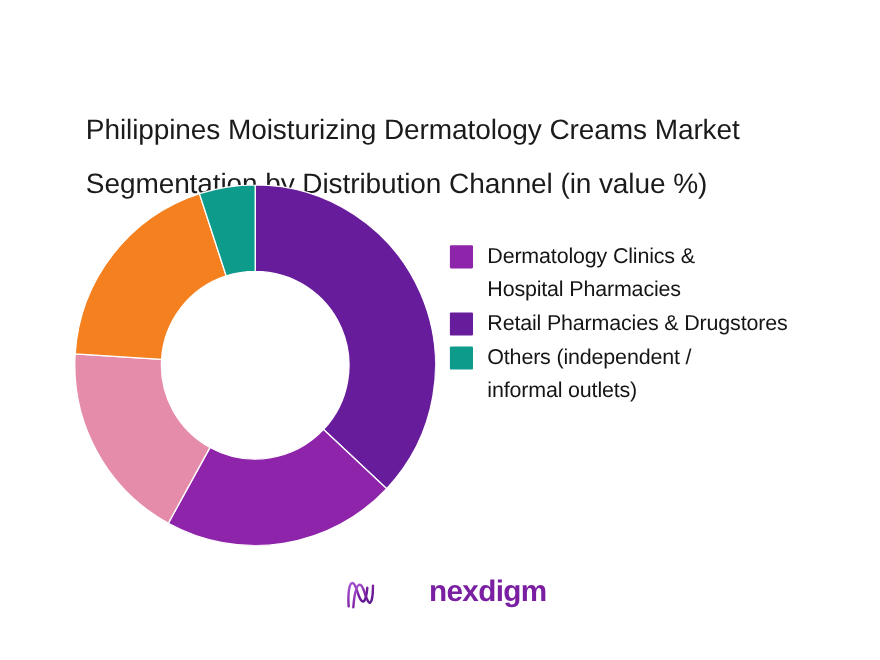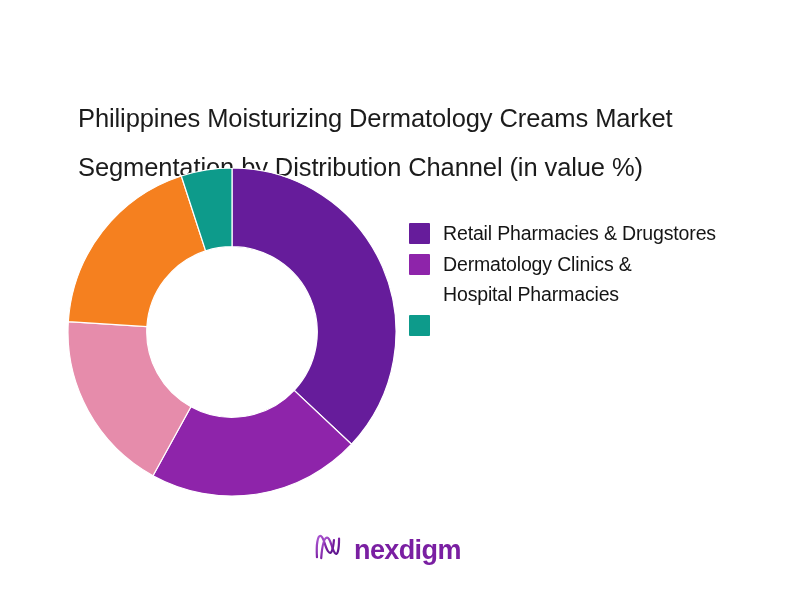--- a/index.html
+++ b/index.html
@@ -73,22 +73,23 @@
     padding-top: 0px;
   }
   .legend-row.two-line .legend-swatch {
     margin-top: 5px;
   }
   #brand {
     position: absolute;
     left: 311px;
     top: 524px;
     display: flex;
-    align-items: flex-end;
+    align-items: flex-start;
     height: 40px;
+    gap: 36px;
   }
   #brand-mark {
     width: 34px;
     height: 34px;
     margin-right: 9px;
   }
   #brand-text {
     font-size: 27px;
     font-weight: 700;
     letter-spacing: -0.6px;
@@ -110,31 +111,33 @@
           <path d="M 164 0 A 164 164 0 0 1 283.5508548971115 276.2657253723049 L 226.16644454649798 222.37817719359856 A 85.28 85.28 0 0 0 164 78.72 Z" fill="#661C9B" stroke="#ffffff" stroke-width="1.2"></path>
           <path d="M 283.5508548971115 276.2657253723049 A 164 164 0 0 1 84.99239744731874 307.71429552719366 L 122.91604667260575 238.7314336741407 A 85.28 85.28 0 0 0 226.16644454649798 222.37817719359856 Z" fill="#8E24AA" stroke="#ffffff" stroke-width="1.2"></path>
           <path d="M 84.99239744731874 307.71429552719366 A 164 164 0 0 1 0.32361653776345634 153.7023547971927 L 78.888280599637 158.6452244945402 A 85.28 85.28 0 0 0 122.91604667260575 238.7314336741407 Z" fill="#E68CAB" stroke="#ffffff" stroke-width="1.2"></path>
           <path d="M 0.32361653776345634 153.7023547971927 A 164 164 0 0 1 113.32121292250861 8.026731327594831 L 137.64703071970447 82.89390029034931 A 85.28 85.28 0 0 0 78.888280599637 158.6452244945402 Z" fill="#F5801F" stroke="#ffffff" stroke-width="1.2"></path>
           <path d="M 113.32121292250861 8.026731327594831 A 164 164 0 0 1 163.99999999999997 0 L 163.99999999999997 78.72 A 85.28 85.28 0 0 0 137.64703071970447 82.89390029034931 Z" fill="#0D9B8B" stroke="#ffffff" stroke-width="1.2"></path>
         </g>
     </svg>
   </div>
 
   <div id="legend">
+      <div class="legend-row two-line">
+        <div class="legend-swatch" style="background: rgb(142, 36, 170);"></div>
+        <div class="legend-label">Dermatology Clinics &amp;
+Hospital Pharmacies</div>
+      </div>
       <div class="legend-row">
         <div class="legend-swatch" style="background: rgb(102, 28, 155);"></div>
         <div class="legend-label">Retail Pharmacies &amp; Drugstores</div>
       </div>
       <div class="legend-row two-line">
-        <div class="legend-swatch" style="background: rgb(142, 36, 170);"></div>
-        <div class="legend-label">Dermatology Clinics &amp;
-Hospital Pharmacies</div>
-      </div>
-      <div class="legend-row two-line">
         <div class="legend-swatch" style="background: rgb(13, 155, 139);"></div>
+        <div class="legend-label">Others (independent /
+informal outlets)</div>
       </div>
     </div>
 
   <div id="brand">
     <svg id="brand-mark" viewBox="0 0 40 40">
       <defs>
         <linearGradient id="nxg" x1="0" y1="0" x2="1" y2="1">
           <stop offset="0%" stop-color="#B05CD6"></stop>
           <stop offset="55%" stop-color="#7A1FA2"></stop>
           <stop offset="100%" stop-color="#4B1080"></stop>

